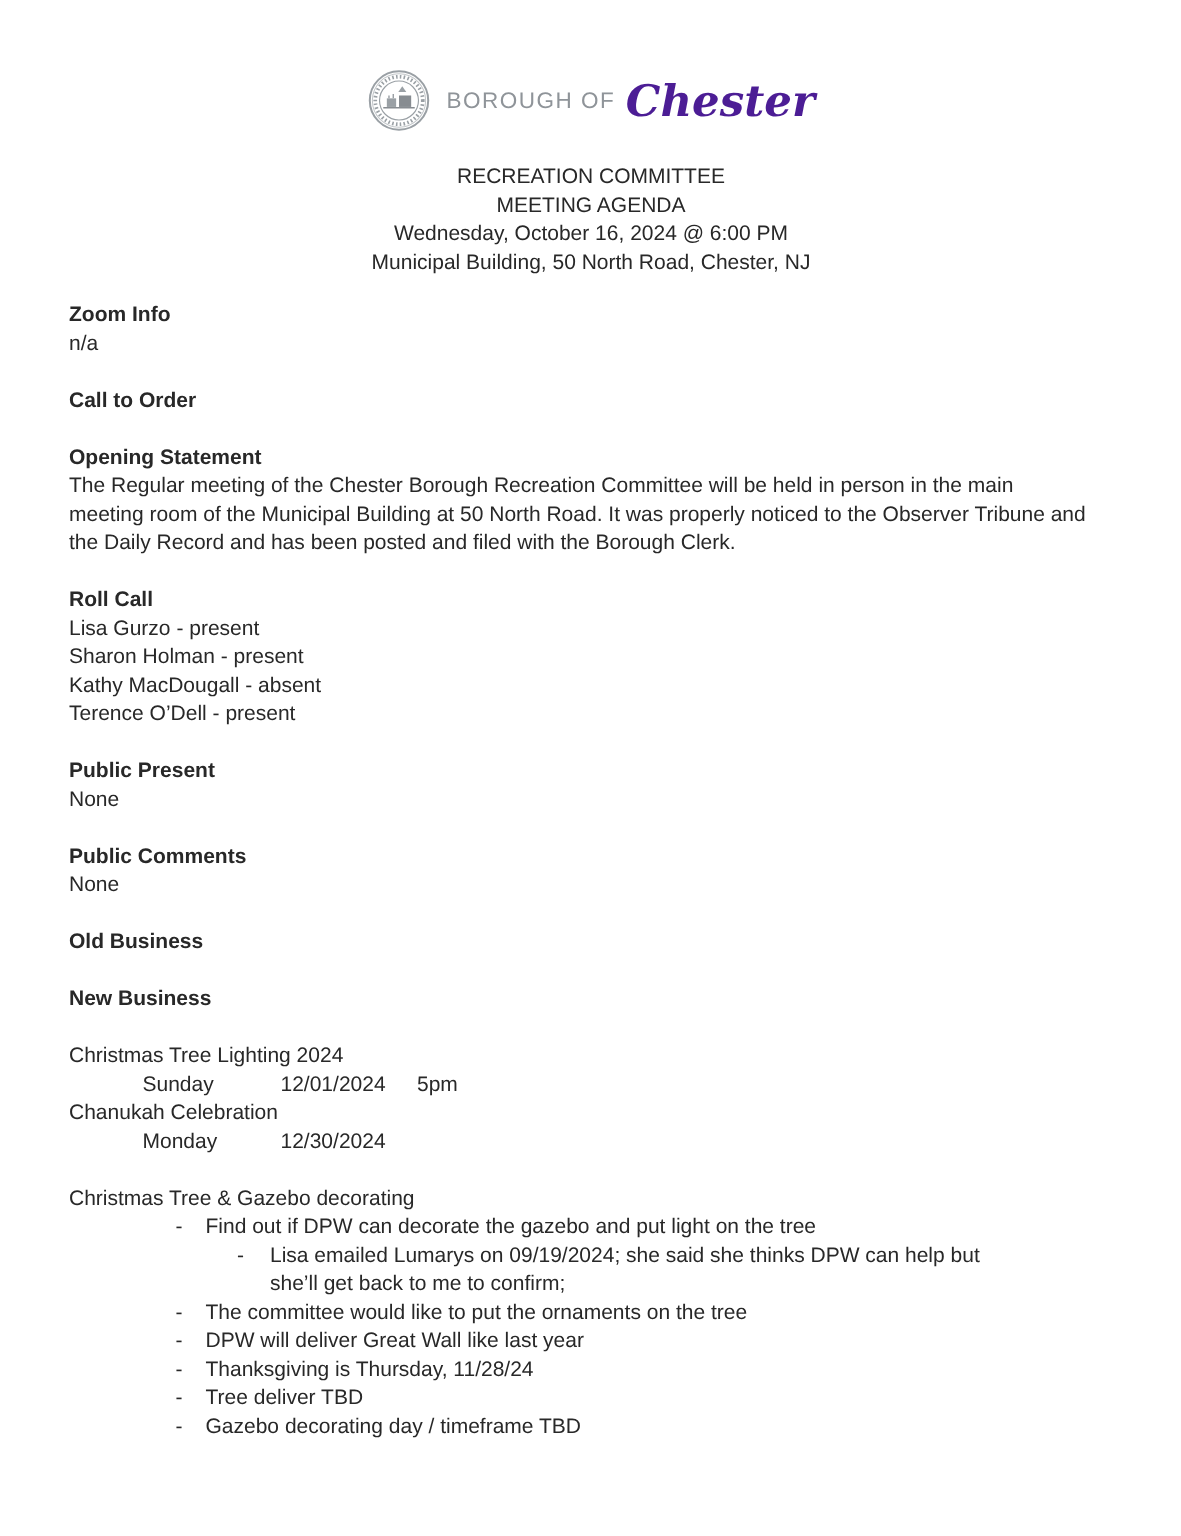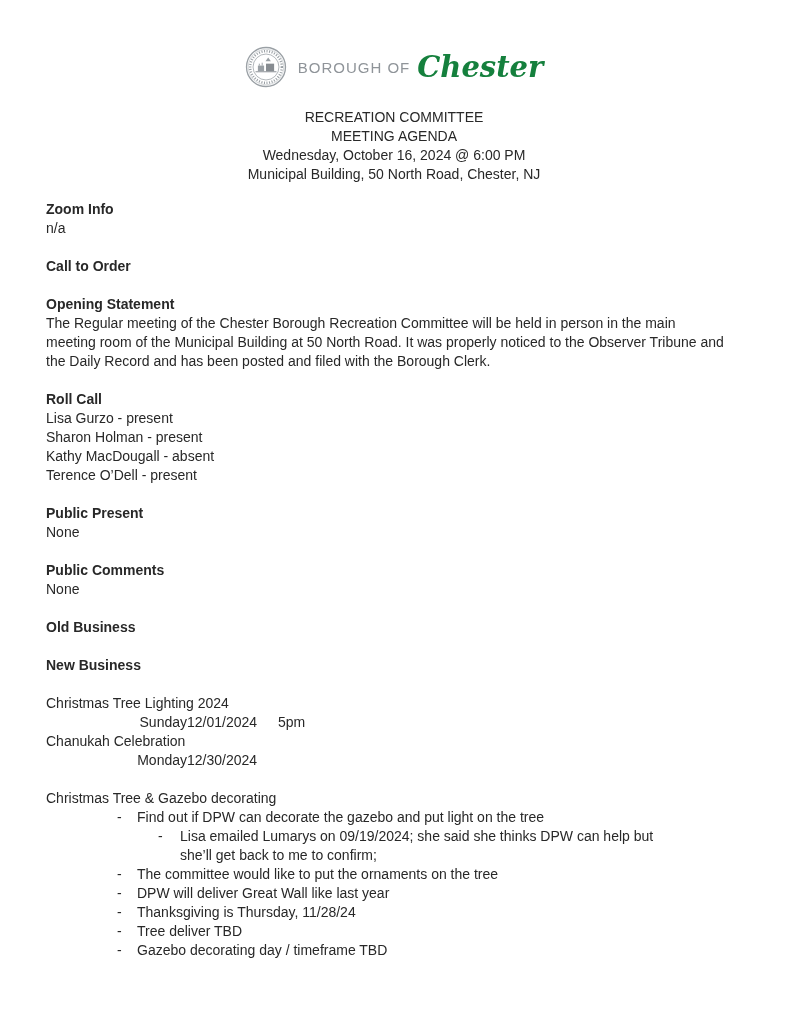--- a/index.html
+++ b/index.html
@@ -37,40 +37,40 @@
     font-size: 15px;
     letter-spacing: 1px;
     color: #8f9499;
     font-weight: 400;
   }
   .chester {
     font-family: "DejaVu Serif", serif;
     font-size: 29px;
     font-weight: bold;
     font-style: italic;
-    color: #15803d;
+    color: #4c1d95;
     margin-left: 7px;
     line-height: 36px;
   }
 
   
   .title-block { text-align: center; }
   .tline { height: 19px; }
   .bold { font-weight: normal; }
 
   
   .sec { margin-top: 19px; }
   .sec.first { margin-top: 16px; }
   .h { font-weight: bold; }
   .line { min-height: 19px; }
   .para { width: 680px; }
 
   
   .evt-detail { padding-left: 49px; }
-  .evt-day  { display: inline-block; width: 92px; text-align: right; }
+  .evt-day  { display: inline-block; width: 92px; }
   .evt-date { display: inline-block; width: 91px; }
 
   
   .b { position: relative; min-height: 19px; }
   .b .dash { position: absolute; top: 0; }
   .l1 { padding-left: 91px; }
   .l1 .dash { left: 71px; }
   .l2 { padding-left: 134px; box-sizing: border-box; width: 624px; }
   .l2 .dash { left: 112px; }
 </style>

